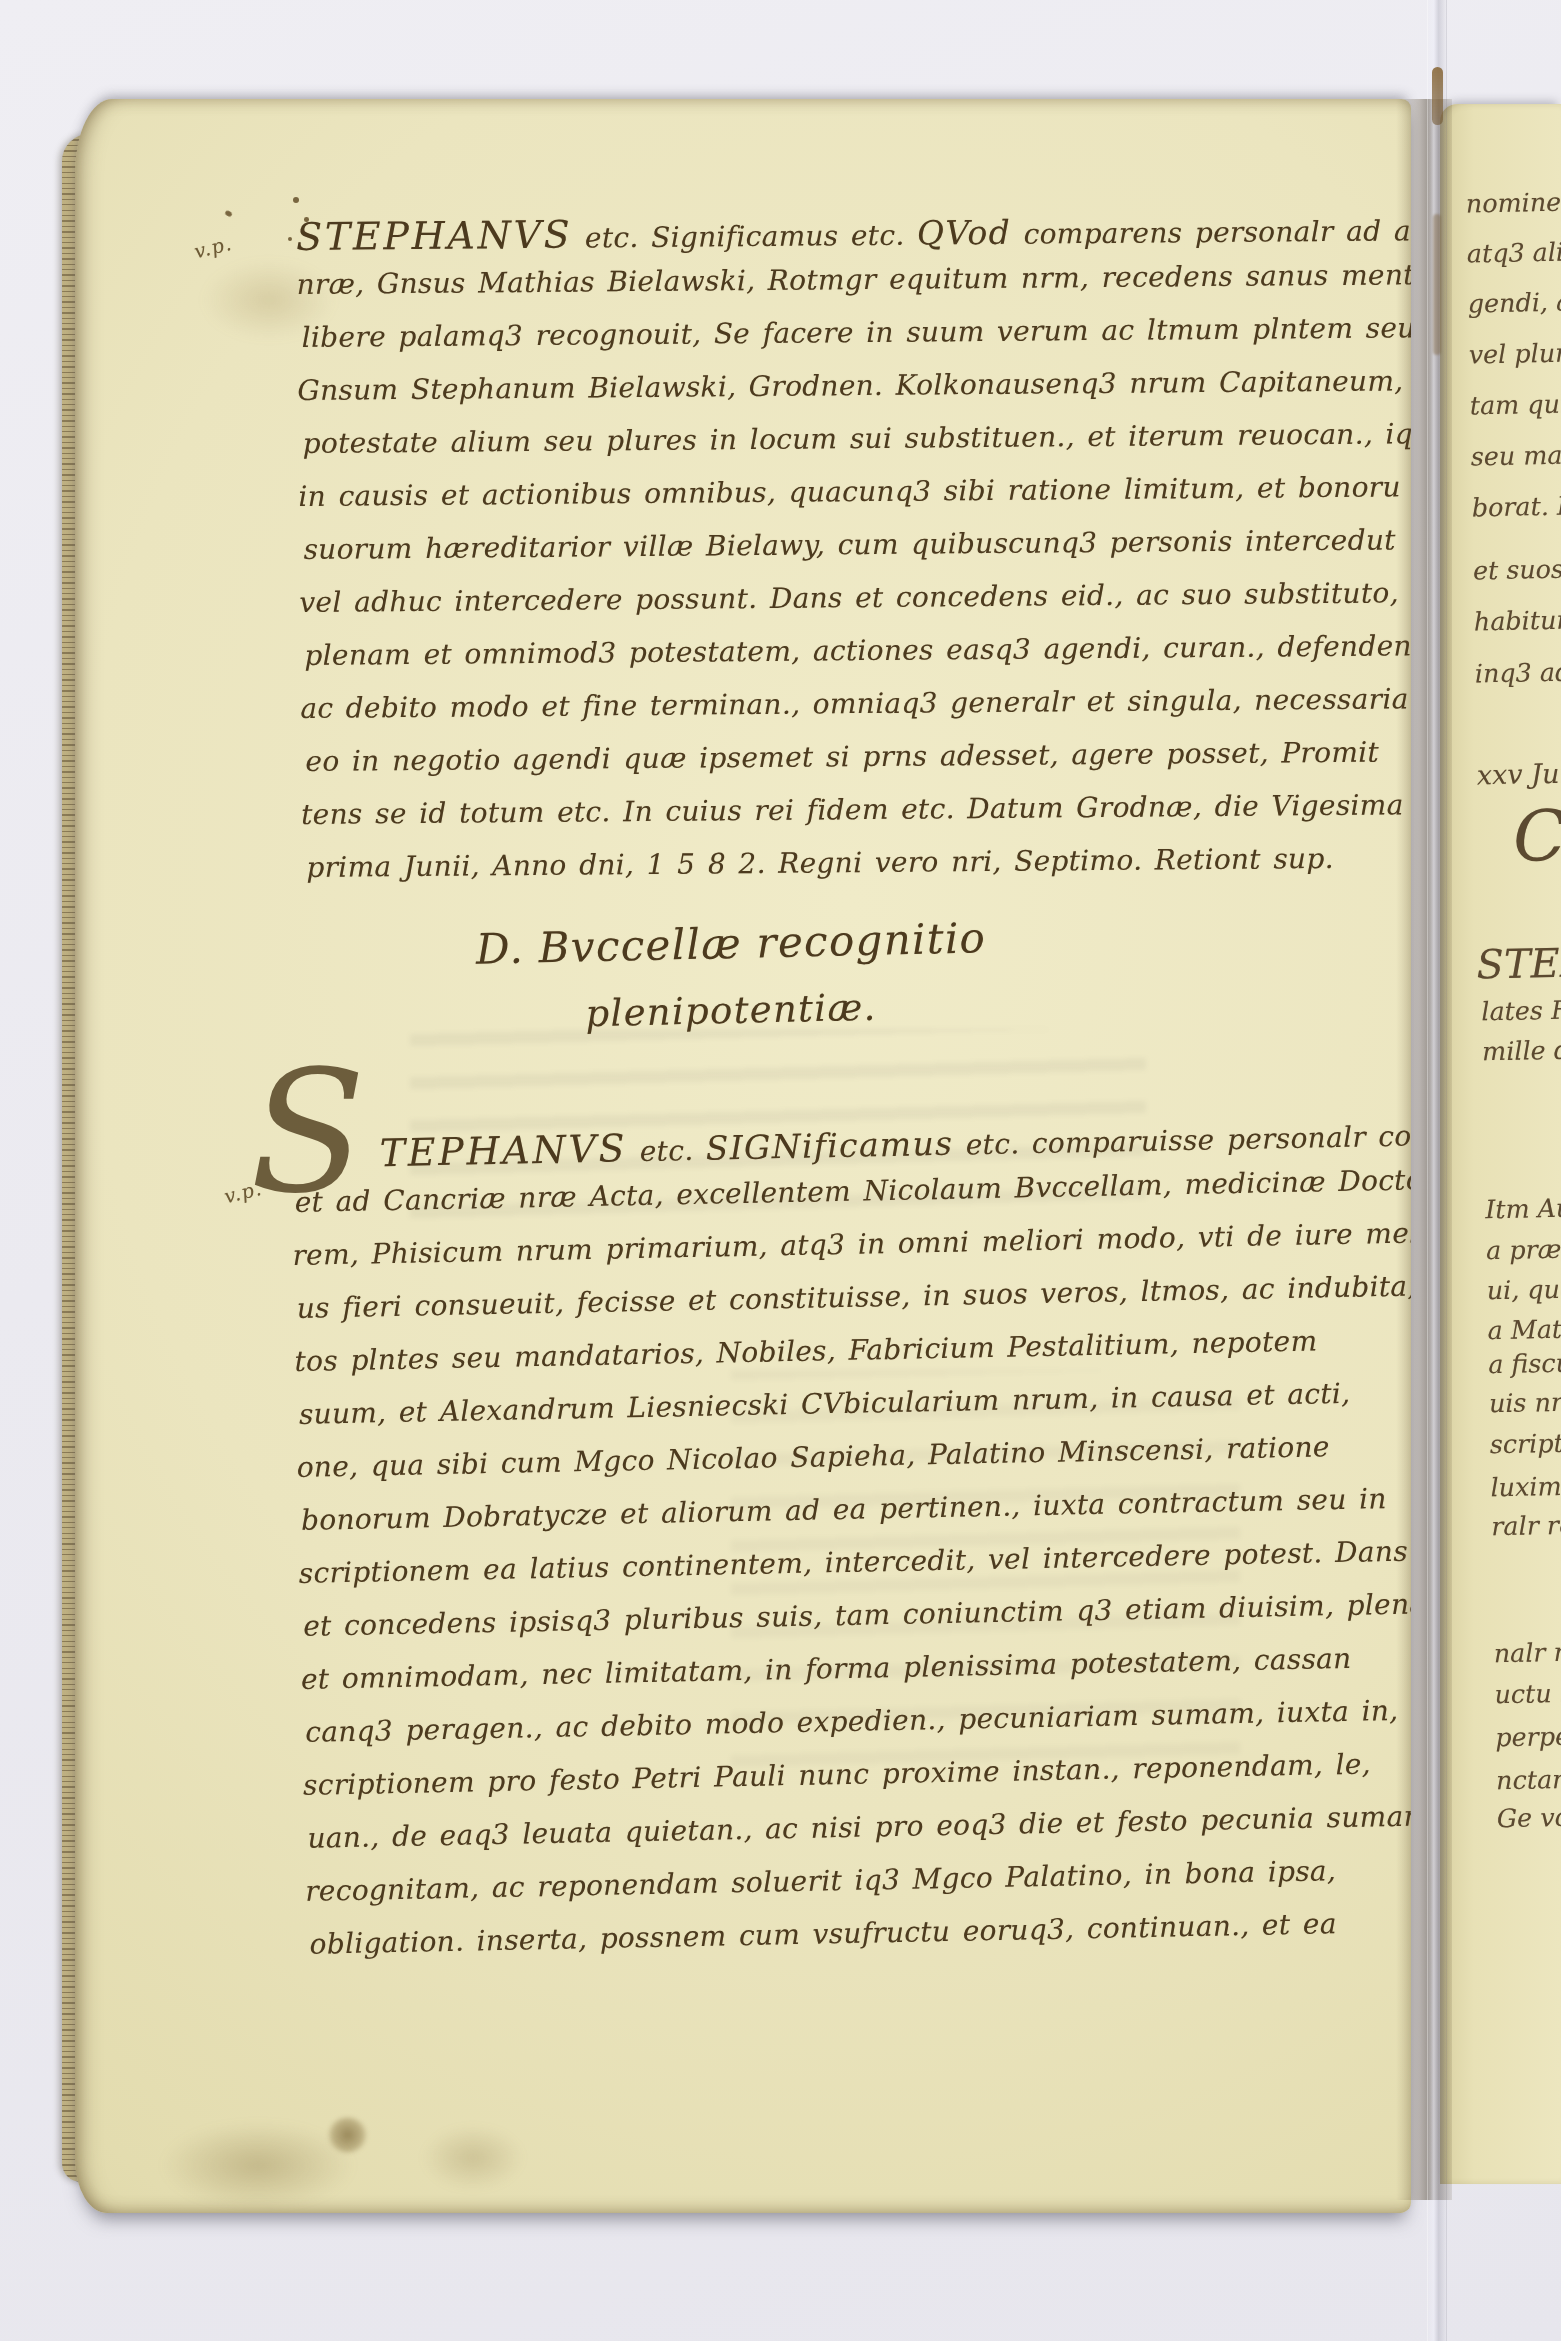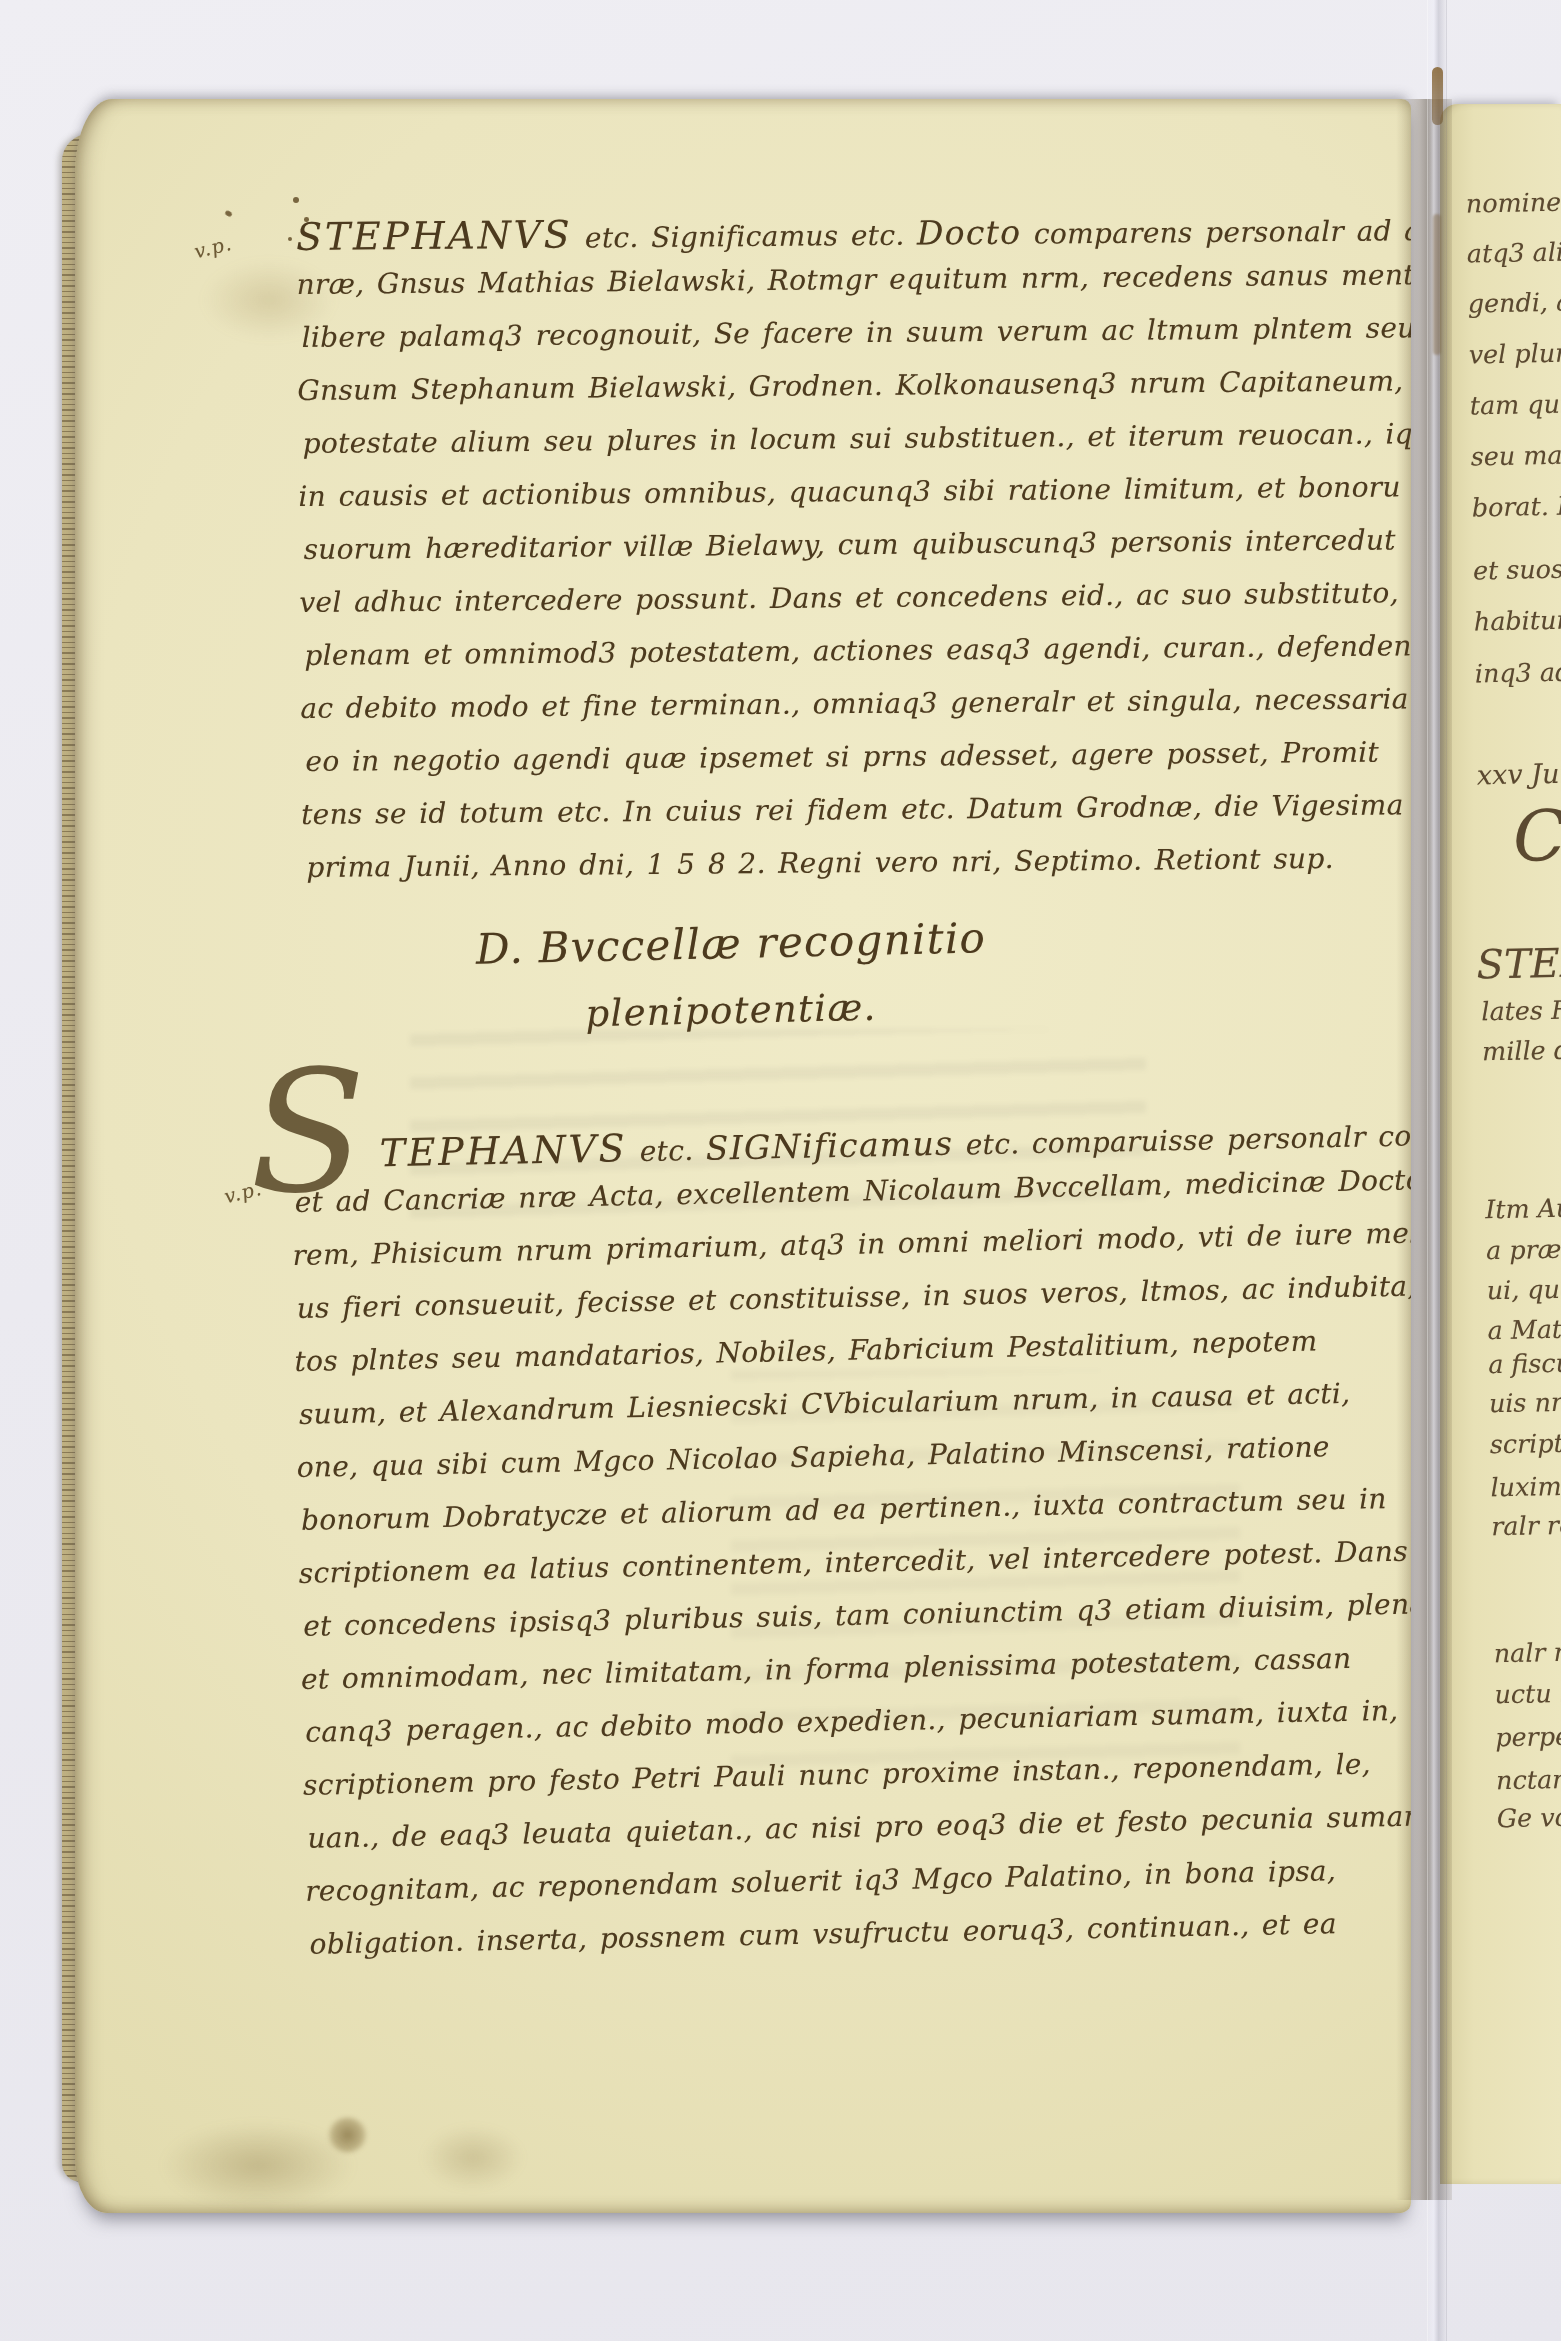--- a/index.html
+++ b/index.html
@@ -102,21 +102,21 @@
 
 <div class="abs page-left">
 
   <div class="ghost ghost-a"></div>
   <div class="ghost ghost-b"></div>
 
   <div class="margin-note ink" style="left:119px;top:137px;">v.p.</div>
 
   <div class="ms-par par1 ink" style="left:221px;top:116px;">
     <div class="ms-line first-line">
-      <span class="caps-xl">STEPHANVS</span><span> etc. Significamus etc. </span><span class="caps-lg">Docto</span><span> comparens personalr ad acta Cancriæ</span>
+      <span class="caps-xl">STEPHANVS</span><span> etc. Significamus etc. </span><span class="caps-lg">QVod</span><span> comparens personalr ad acta Cancriæ</span>
     </div>
     <div style="display:contents">
       
     <div class="ms-line">nræ, Gnsus Mathias Bielawski, Rotmgr equitum nrm, recedens sanus mente et</div><div class="ms-line">libere palamq3 recognouit, Se facere in suum verum ac ltmum plntem seu gestorem,</div><div class="ms-line">Gnsum Stephanum Bielawski, Grodnen. Kolkonausenq3 nrum Capitaneum, cu</div><div class="ms-line">potestate alium seu plures in locum sui substituen., et iterum reuocan., iq3</div><div class="ms-line">in causis et actionibus omnibus, quacunq3 sibi ratione limitum, et bonoru</div><div class="ms-line">suorum hæreditarior villæ Bielawy, cum quibuscunq3 personis intercedut</div><div class="ms-line">vel adhuc intercedere possunt. Dans et concedens eid., ac suo substituto,</div><div class="ms-line">plenam et omnimod3 potestatem, actiones easq3 agendi, curan., defenden.,</div><div class="ms-line">ac debito modo et fine terminan., omniaq3 generalr et singula, necessaria</div><div class="ms-line">eo in negotio agendi quæ ipsemet si prns adesset, agere posset, Promit</div><div class="ms-line">tens se id totum etc. In cuius rei fidem etc. Datum Grodnæ, die Vigesima</div><div class="ms-line">prima Junii, Anno dni, 1 5 8 2. Regni vero nri, Septimo. Retiont sup.</div></div>
   </div>
 
   <div class="heading heading-1 ink">D. Bvccellæ recognitio</div>
   <div class="heading heading-2 ink">plenipotentiæ.</div>
 
   <div class="margin-note ink" style="left:149px;top:1082px;">v.p.</div>

